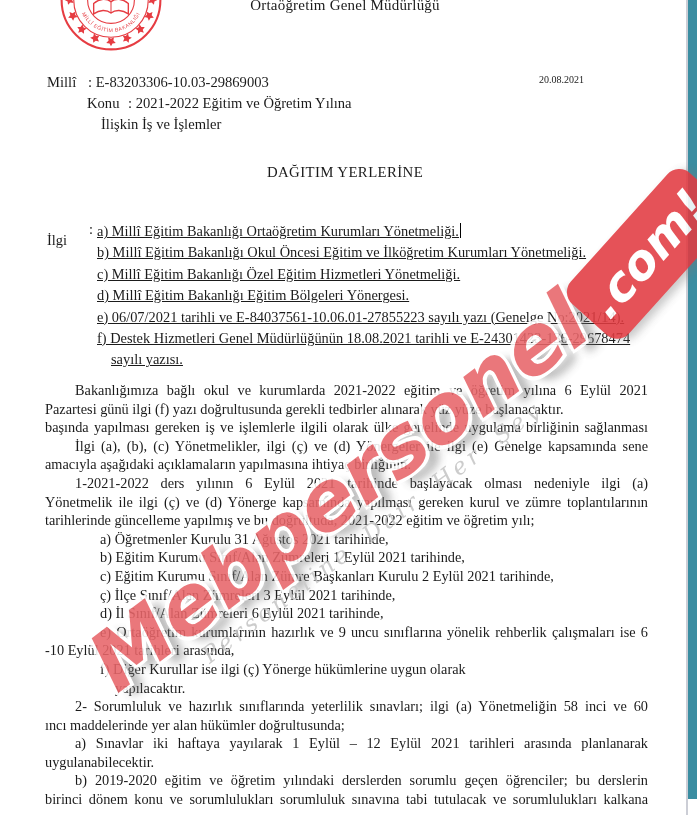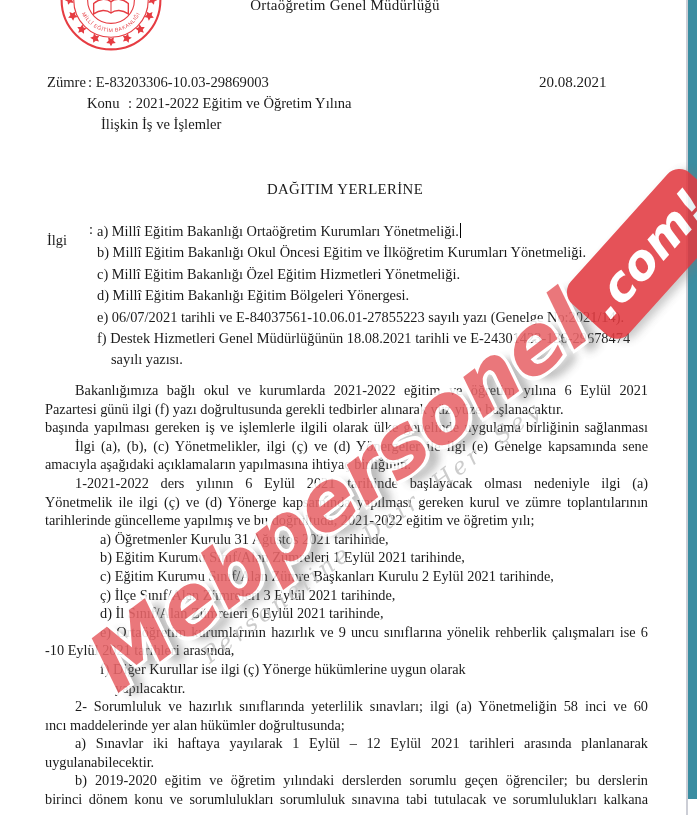--- a/index.html
+++ b/index.html
@@ -14,31 +14,31 @@
   
   .emblem{position:absolute;left:59px;top:-52px;width:104px;height:104px;}
 
   .dept-title{
     position:absolute;left:0;top:-3px;width:690px;text-align:center;
     font-size:15px;letter-spacing:.2px;
   }
 
   .meta-line{position:absolute;font-size:14.6px;white-space:nowrap;}
   .lbl{display:inline-block;width:41px;}
-  .date{position:absolute;left:539px;top:74px;font-size:15px;}
+  .date{position:absolute;left:539px;top:74px;font-size:10px;}
 
   .doc-heading{
-    position:absolute;left:0;top:181px;width:690px;text-align:center;
+    position:absolute;left:0;top:164px;width:690px;text-align:center;
     font-size:14.8px;letter-spacing:.4px;
   }
 
   .ilgi-label{position:absolute;left:47px;top:232px;font-size:14.4px;}
   .ilgi-colon{position:absolute;left:89px;top:221px;font-size:14.4px;}
   .ilgi-list{position:absolute;left:97px;top:221px;width:575px;
-    font-size:14.4px;line-height:21.4px;white-space:nowrap;}
+    font-size:14.4px;line-height:21.4px;white-space:nowrap;text-decoration:underline;}
   .ilgi-list .ind{padding-left:14px;}
 
   .body-text{position:absolute;left:45px;top:381px;width:603px;
     font-size:14.3px;line-height:18.6px;}
   .ln{white-space:normal;}
   .ln.j{text-align:justify;text-align-last:justify;white-space:nowrap;}
   .i30{padding-left:30px;}
   .i55{padding-left:55px;}
   .i70{padding-left:70px;}
 
@@ -116,21 +116,21 @@
       <path d="M40,64 C47,58 55,58 60,62 C65,58 73,58 80,64 L80,76 C73,71 65,71 60,75 C55,71 47,71 40,76 Z" fill="#fff" stroke="#e63c42" stroke-width="1.6"></path>
       <line x1="60" y1="62" x2="60" y2="75" stroke="#e63c42" stroke-width="1.2"></line>
       <path d="M60,45 q3.2,4.5 0,9 q-3.2,-4.5 0,-9" fill="#e63c42"></path>
       <circle cx="60" cy="56" r="2" fill="#e63c42"></circle>
     </g>
   </svg>
 
   <div class="dept-title">Ortaöğretim Genel Müdürlüğü</div>
 
   <div class="meta-line" style="left:47px;top:74px;">
-    <span class="lbl">Zümre</span><span>: E-83203306-10.03-29869003</span>
+    <span class="lbl">Millî</span><span>: E-83203306-10.03-29869003</span>
   </div>
   <div class="date">20.08.2021</div>
   <div class="meta-line" style="left:47px;top:95px;margin-left:40px;">
     <span class="lbl">Konu</span><span>: 2021-2022 Eğitim ve Öğretim Yılına</span>
   </div>
   <div class="meta-line" style="left:101px;top:116px;">İlişkin İş ve İşlemler</div>
 
   <div class="doc-heading">DAĞITIM YERLERİNE</div>
 
   <div class="ilgi-label">İlgi</div>

